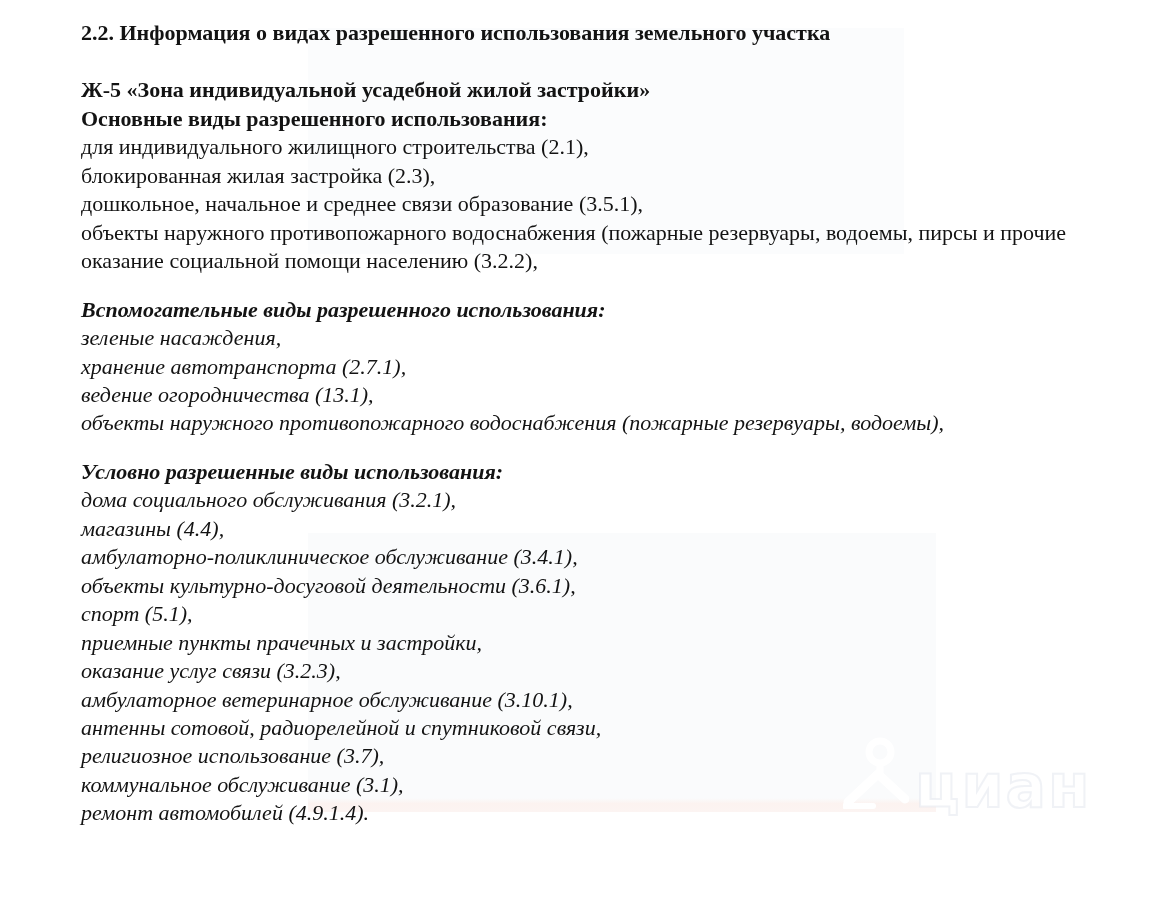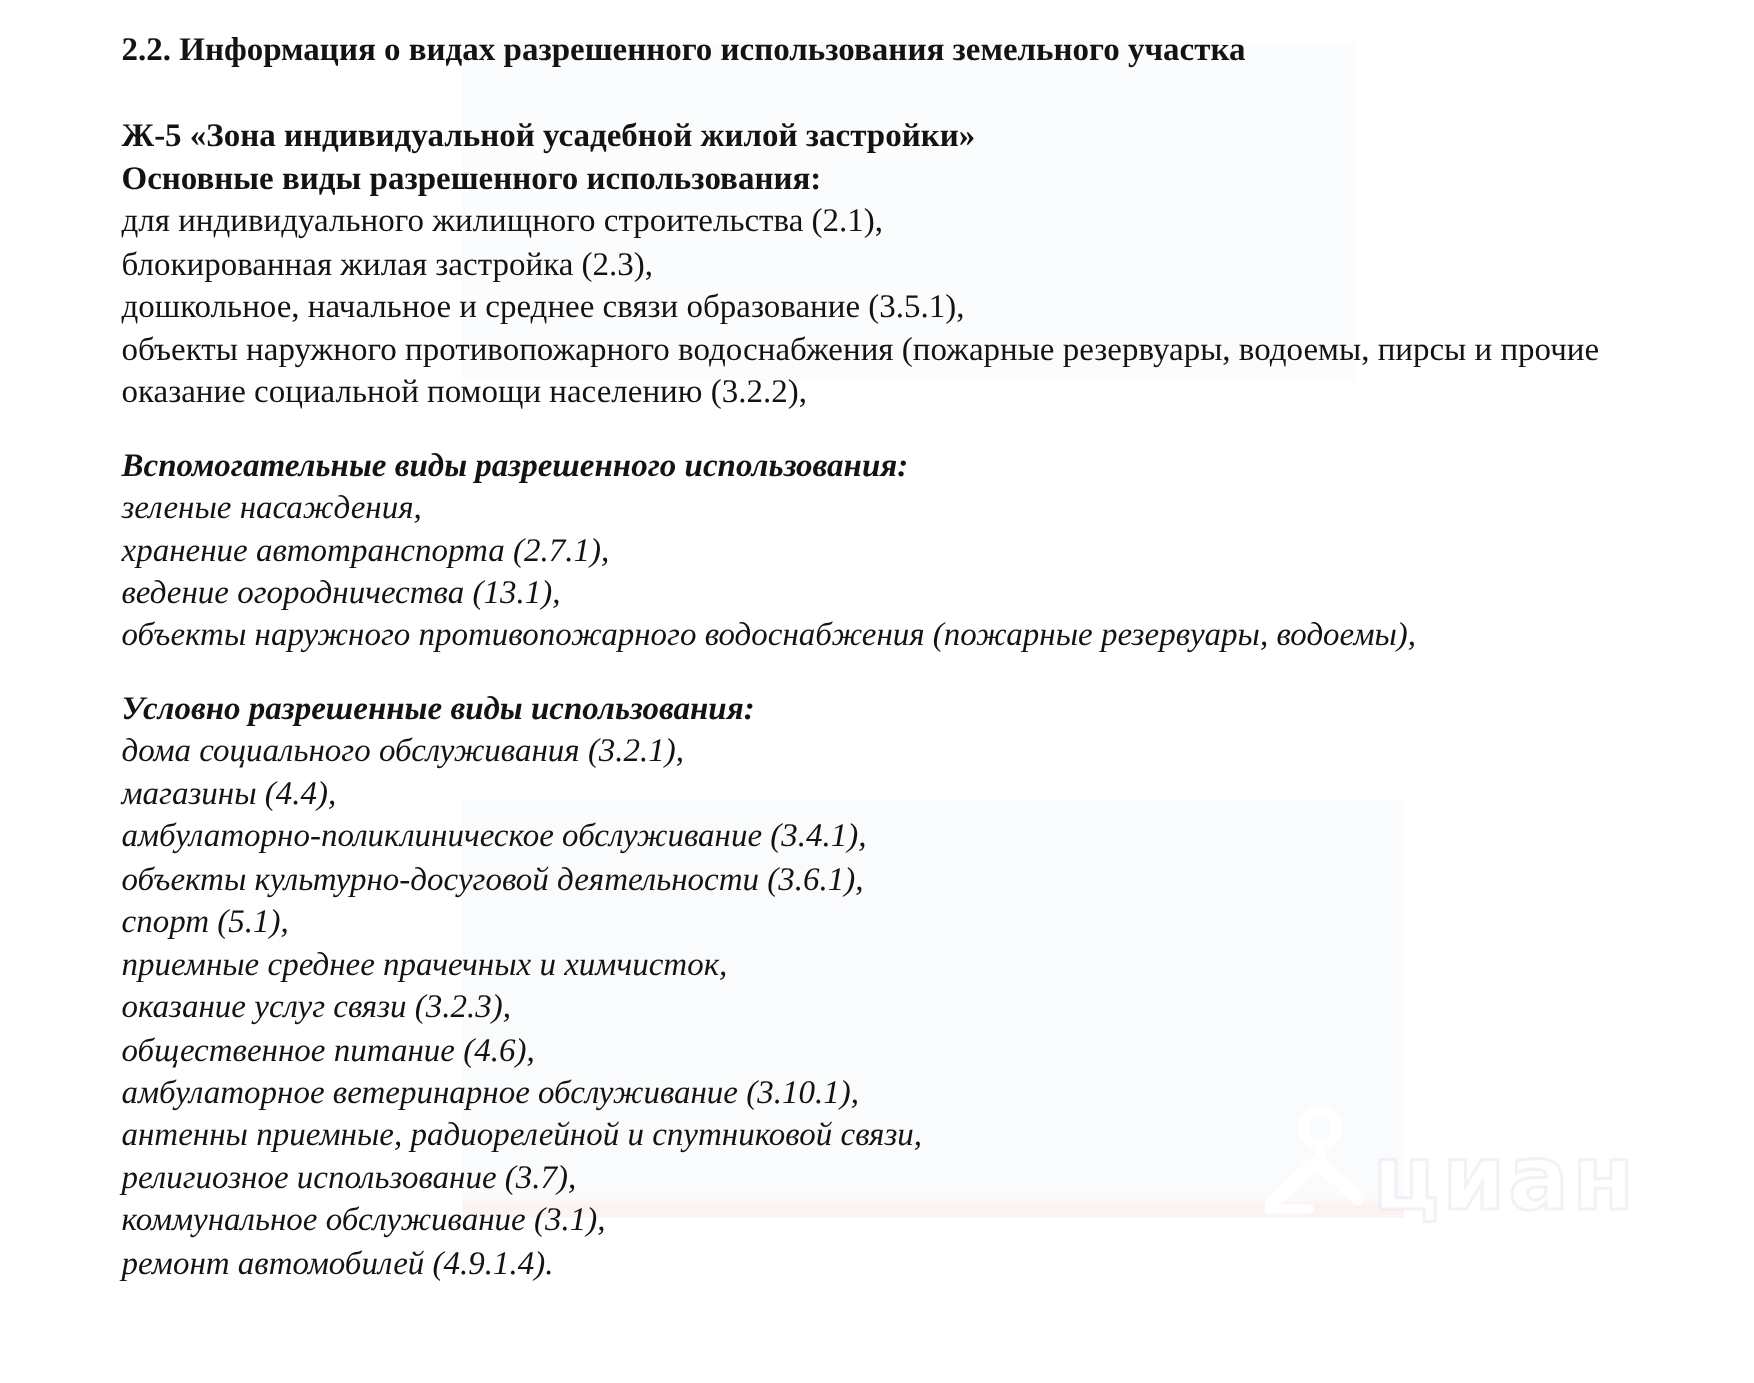--- a/index.html
+++ b/index.html
@@ -107,23 +107,22 @@
     <div class="line">объекты наружного противопожарного водоснабжения (пожарные резервуары, водоемы),</div>
   </div>
 
   <div class="section">
     <div class="line bold">Условно разрешенные виды использования:</div>
     <div class="line">дома социального обслуживания (3.2.1),</div>
     <div class="line">магазины (4.4),</div>
     <div class="line">амбулаторно-поликлиническое обслуживание (3.4.1),</div>
     <div class="line">объекты культурно-досуговой деятельности (3.6.1),</div>
     <div class="line">спорт (5.1),</div>
-    <div class="line">приемные среднее прачечных и химчисток,</div>
+    <div class="line">приемные пункты прачечных и застройки,</div>
     <div class="line">оказание услуг связи (3.2.3),</div>
-    <div class="line">общественное питание (4.6),</div>
     <div class="line">амбулаторное ветеринарное обслуживание (3.10.1),</div>
-    <div class="line">антенны приемные, радиорелейной и спутниковой связи,</div>
+    <div class="line">антенны сотовой, радиорелейной и спутниковой связи,</div>
     <div class="line">религиозное использование (3.7),</div>
     <div class="line">коммунальное обслуживание (3.1),</div>
     <div class="line">ремонт автомобилей (4.9.1.4).</div>
   </div>
 
 </div>
 
 </body></html>

